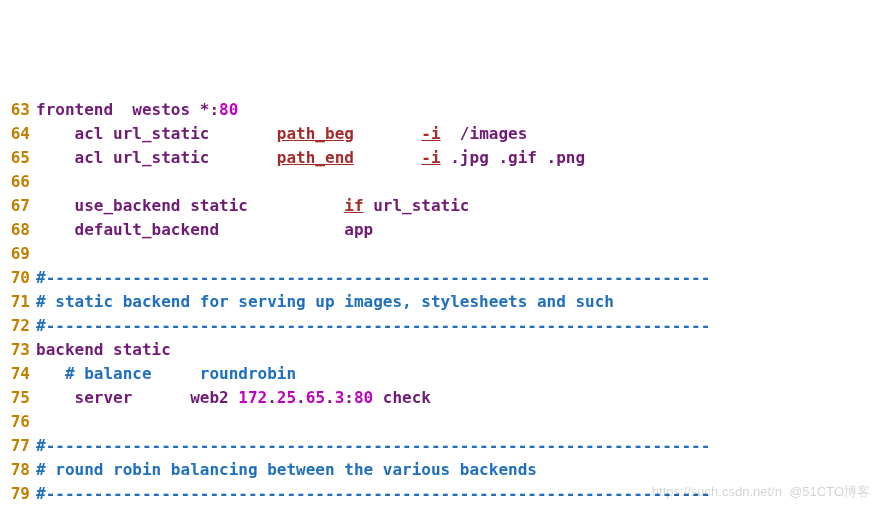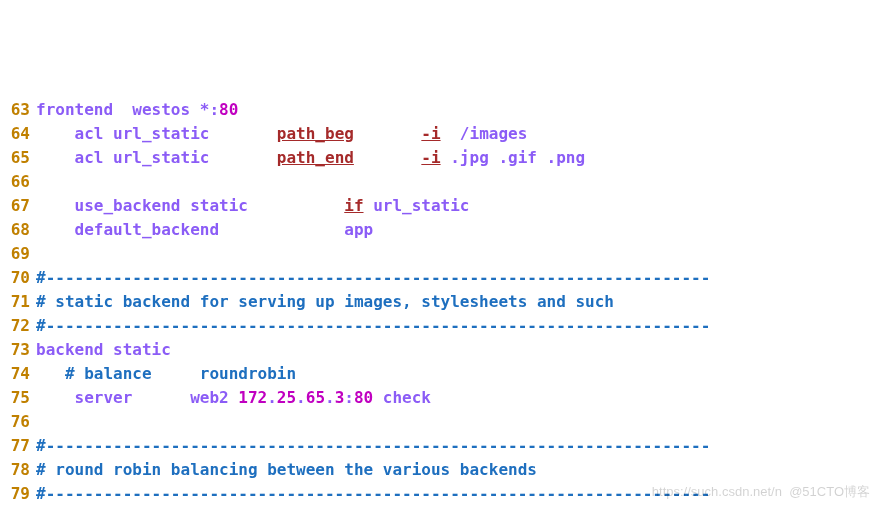--- a/index.html
+++ b/index.html
@@ -27,21 +27,21 @@
     padding-right: 6px;
     user-select: none;
     flex-shrink: 0;
   }
   .code {
     flex: 1;
   }
   .kw   { color: #a52a2a; text-decoration: underline; }  
   .cmt  { color: #1e6fbf; }  
   .num  { color: #c000c0; }  
-  .txt  { color: #8b5cf6; }
+  .txt  { color: #701a75; }
   .watermark {
     position: fixed;
     right: 12px;
     bottom: 6px;
     color: rgba(0,0,0,0.18);
     font-family: sans-serif;
     font-size: 13px;
     font-weight: normal;
     pointer-events: none;
   }

